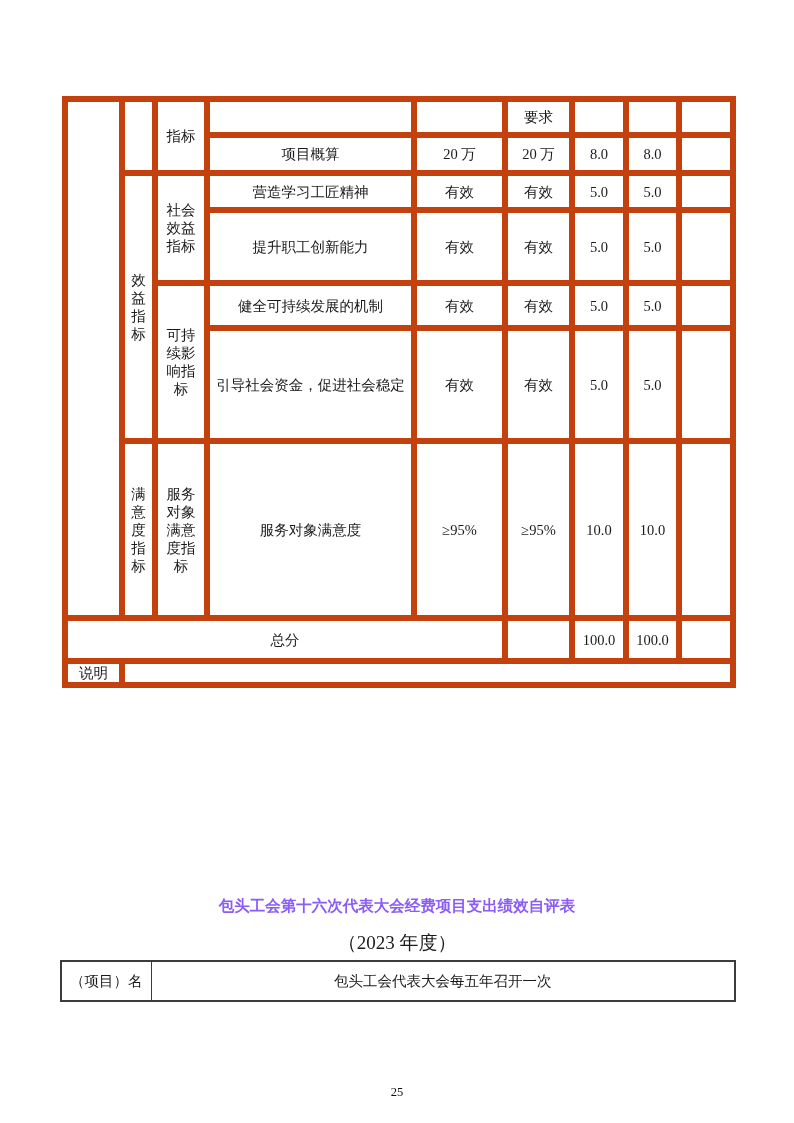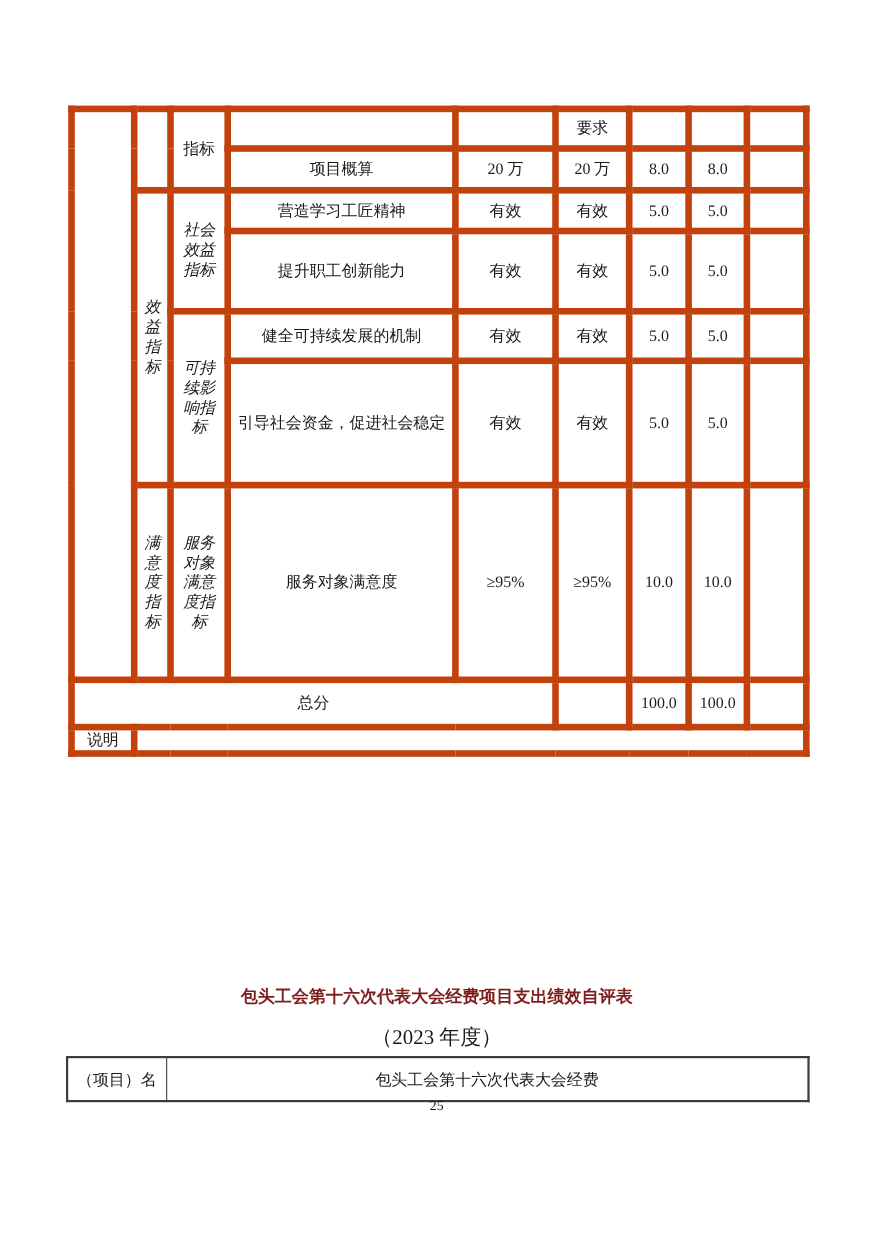--- a/index.html
+++ b/index.html
@@ -21,52 +21,52 @@
   }
   table.score td{
     border:6px solid #c2410c;
     text-align:center;vertical-align:middle;
     font-size:14.5px;line-height:18px;
     padding:0;overflow:hidden;
   }
   tr.sec > td{border-top-width:2px;margin-left:20px;}
   .r1{height:36px}.r2{height:38px}.r3{height:37px}.r4{height:73px}
   .r5{height:45px}.r6{height:113px}.r7{height:177px}.r8{height:43px}.r9{height:24px}
-  td.vcell{white-space:pre-line;line-height:37px;font-style:italic;}
+  td.vcell{white-space:pre-line;line-height:37px;}
   td.topalign{vertical-align:top;padding-top:8px;}
   
   .summary{
     position:absolute;left:62px;top:700px;width:671px;
     font-size:19.5px;line-height:43px;
     text-align:justify;text-indent:39px;
     color:#141414;
   }
   
   .doc-title{
     position:absolute;left:0;top:896px;width:100%;
-    text-align:center;font-weight:bold;font-size:15.5px;color:#7f1d1d;
+    text-align:center;font-weight:bold;font-size:15.5px;color:#8b5cf6;
   }
   .doc-subtitle{
     position:absolute;left:0;top:930px;width:100%;
     text-align:center;font-size:19px;color:#1a1a1a;
   }
   
   table.nametab{
     position:absolute;left:60px;top:960px;
     width:674px;border-collapse:collapse;table-layout:fixed;
     border:2px solid #3c3c3c;
   }
   table.nametab td{
     border:1px solid #3c3c3c;
     height:38px;text-align:center;vertical-align:middle;
     font-size:14.5px;padding:0;margin-top:36px;
   }
   
   .page-num{
-    position:absolute;left:0;top:998px;width:100%;
+    position:absolute;left:0;top:1085px;width:100%;
     text-align:center;font-size:12.5px;color:#111;
   }
 </style>
 </head>
 <body>
 
 <div class="page">
 
   <table class="score">
     <colgroup>
@@ -180,20 +180,20 @@
   <div class="doc-subtitle">（2023 年度）</div>
 
   <table class="nametab">
     <colgroup>
       <col style="width:90px">
         <col style="width:584px">
     </colgroup>
     <tbody>
         <tr>
       <td>（项目）名</td>
-      <td>包头工会第十六次代表大会经费</td>
+      <td>包头工会代表大会每五年召开一次</td>
     </tr>
   </tbody>
     </table>
 
   <div class="page-num">25</div>
 
 </div>
 
 </body></html>

